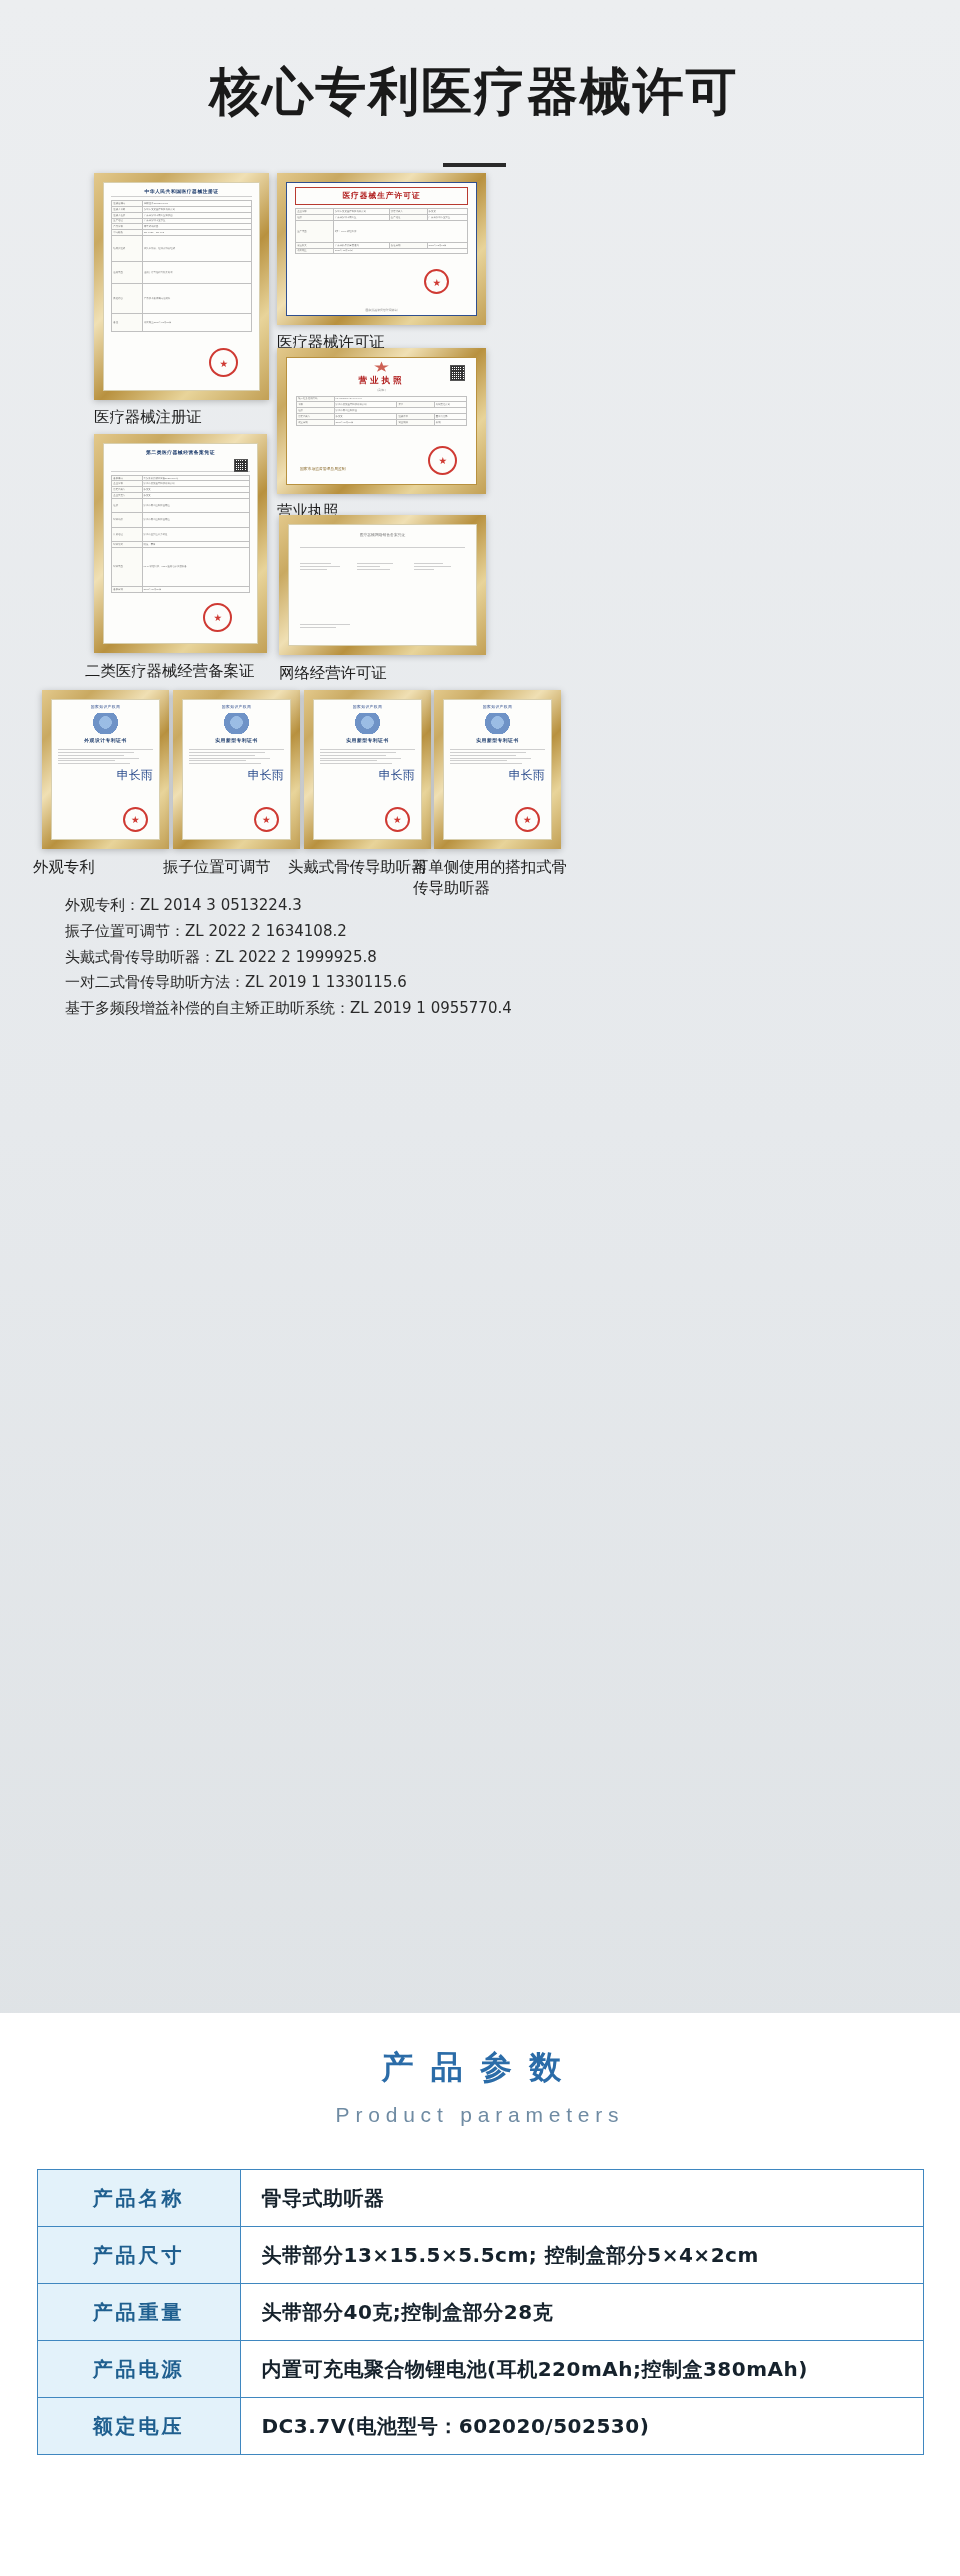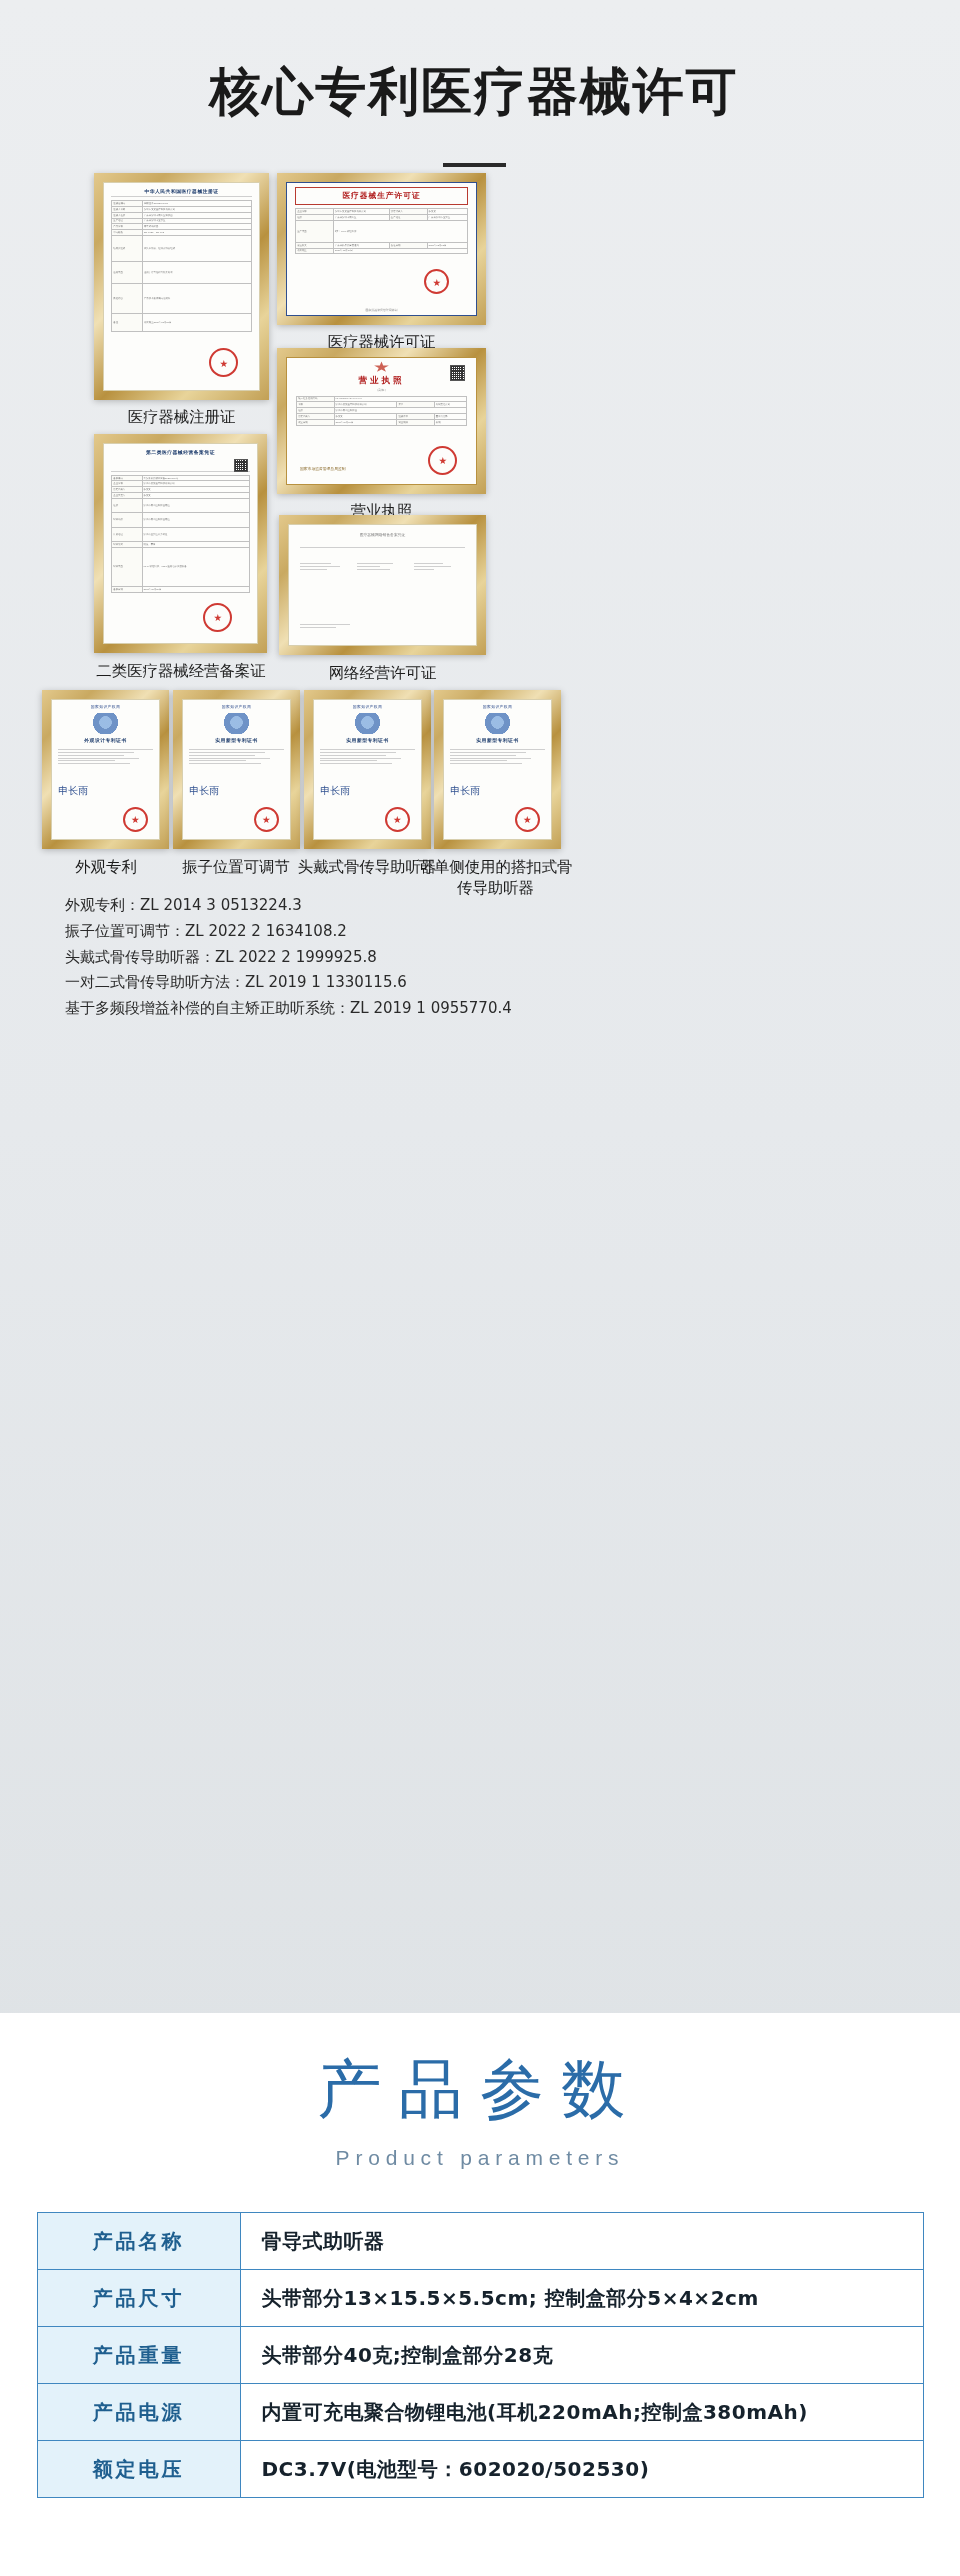--- a/index.html
+++ b/index.html
@@ -53,21 +53,20 @@
     background: #fdfdfb;
     width: 100%;
     height: 100%;
     box-sizing: border-box;
     border: 1px solid #d8cfae;
     overflow: hidden;
     position: relative;
   }
   .caption {
     position: absolute;
-    text-align: center;
     font-size: 15.4px;
     color: #1c1c1c;
     line-height: 1.35;
     font-family: "DejaVu Sans", "Liberation Sans", sans-serif;
   }
 
   
   .doc {
     position: absolute;
     inset: 0;
@@ -124,24 +123,24 @@
     letter-spacing:0.4px;
   }
   .patent-emblem {
     width: 27px; height: 21px;
     margin: 3.8px auto 2.9px auto;
     border-radius: 3.8px;
     background: radial-gradient(circle at 50% 45%, #7aa7dd 0 35%, #3f6fb5 36% 70%, transparent 71%);
     opacity:.75;
   }
   .sig {
-    font-size: 10px;
+    font-size: 12px;
     color: #2e4f8f;
-    text-align:left;
-    margin-top:20px;
+    text-align:right;
+    margin-top:3px;
     font-family:"DejaVu Serif", serif;
   }
   .redstamp-circle{
     width:25px;height:25px;border-radius:50%;
     border:2.4px solid #cf3a33;
     margin:1.9px auto 0 auto;
     position:relative;
   }
   .redstamp-circle::after{
     content:"★";
@@ -166,22 +165,22 @@
   .params-section {
     position: absolute;
     top: 2013px;
     left: 0;
     width: 960px;
     background: #ffffff;
     padding-bottom: 29px;
   }
   .params-title {
     text-align: center;
-    font-size: 64px;
-    font-weight: normal;
+    font-size: 32px;
+    font-weight: bold;
     letter-spacing: 17.3px;
     color: #2b6ca8;
     padding-top: 33px;
     font-family: "DejaVu Sans", "Liberation Sans", sans-serif;
   }
   .params-sub {
     text-align: center;
     font-size: 21px;
     letter-spacing: 5.8px;
     color: #6f8ba3;

